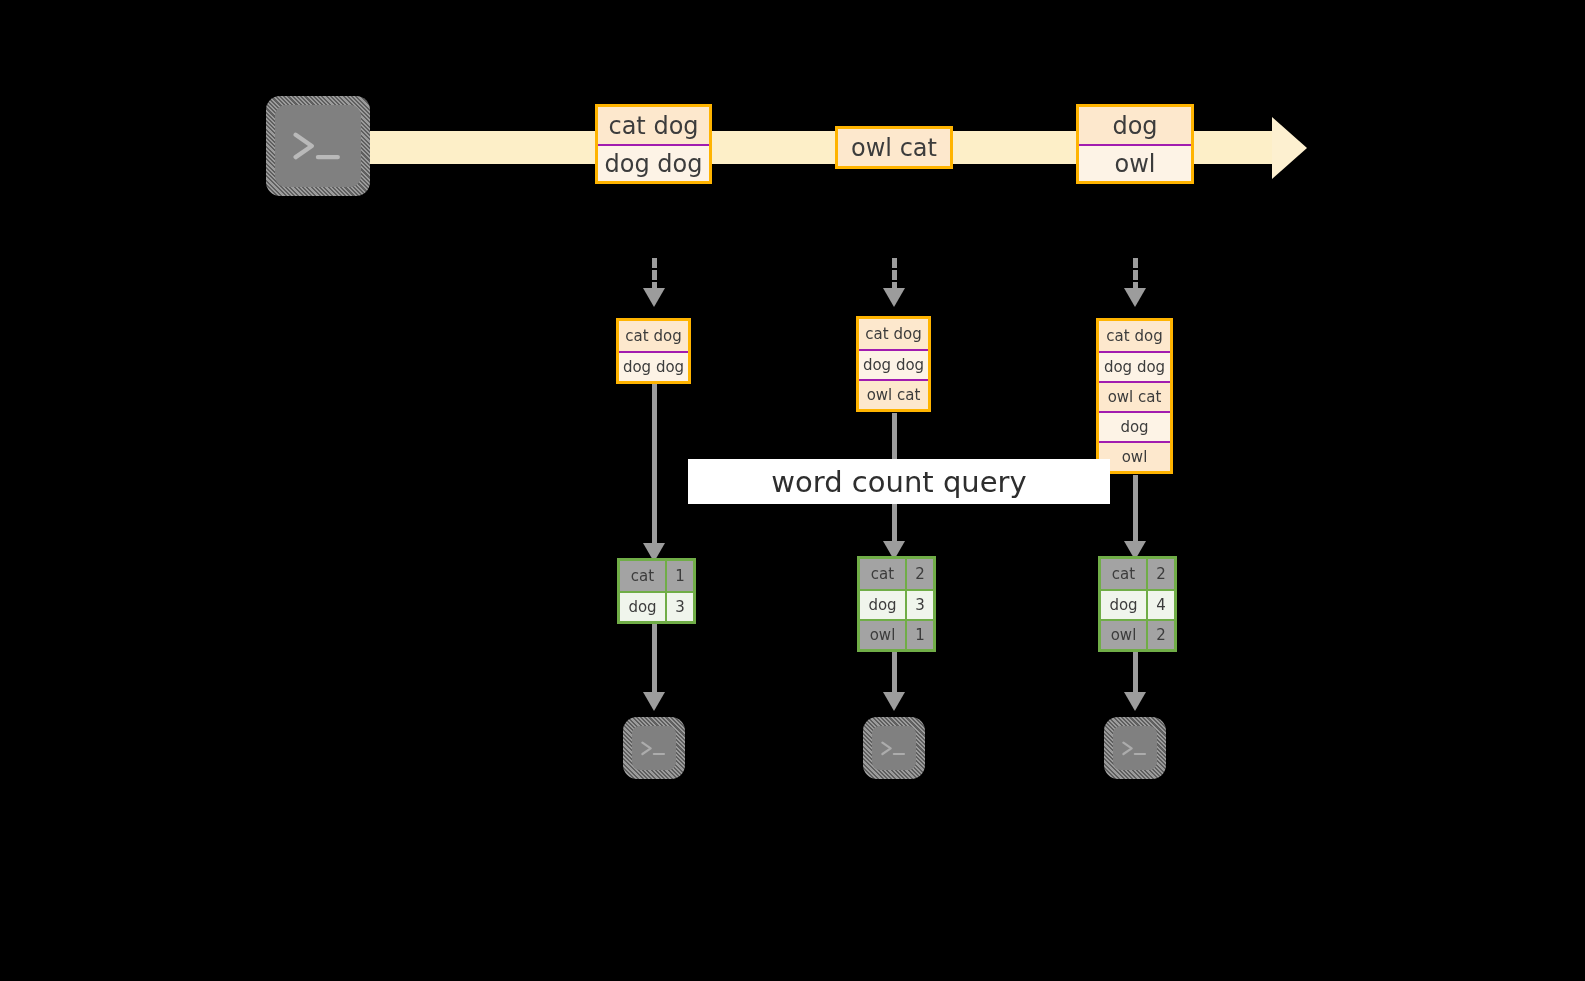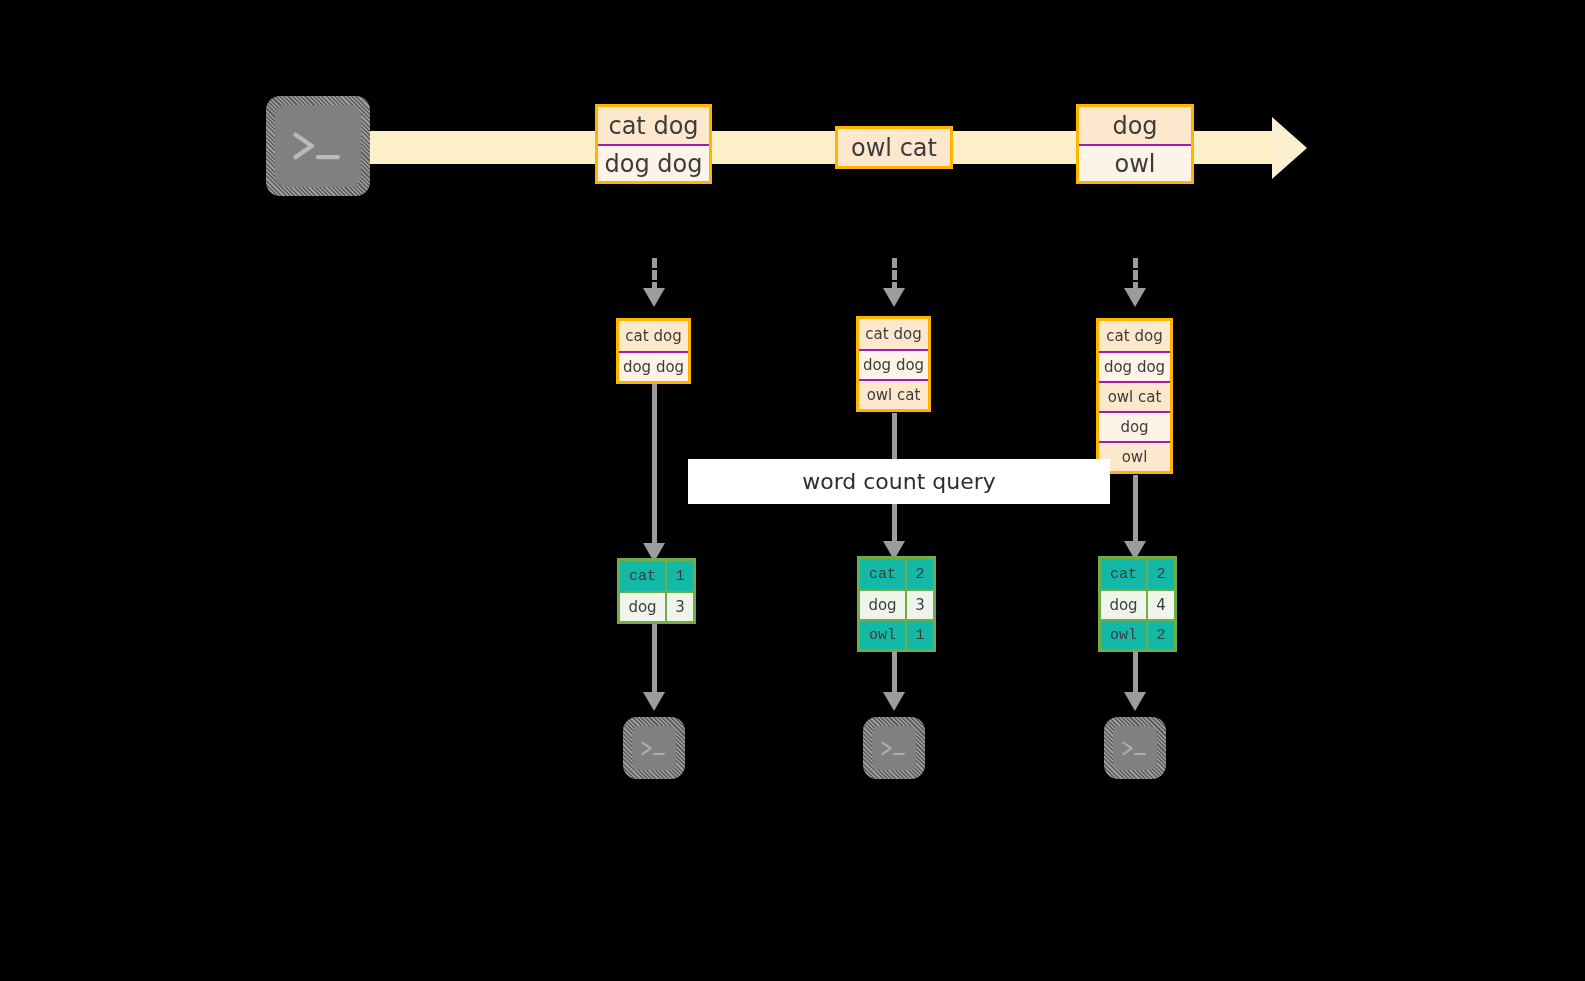--- a/index.html
+++ b/index.html
@@ -119,21 +119,21 @@
   .gbox .gcell {
     box-sizing: border-box;
     display: flex;
     align-items: center;
     justify-content: center;
     font-size: 15px;
     color: #3c3c3c;
   }
   .gbox .gword { width: 45px; }
   .gbox .gcount { width: 28px; border-left: 2px solid #70AD47; }
-  .gbox .grow.dk .gcell { background: #14b8a6; font-family: Liberation Mono, monospace; }
+  .gbox .grow.dk .gcell { background: #a3a3a3; }
   .gbox .grow.lt .gcell { background: #F0F5EC; }
 
   
   .conn {
     position: absolute;
     width: 5px;
     background: #9c9c9c;
     z-index: 2;
   }
   .conn-dash {
@@ -159,21 +159,21 @@
     top: 459px;
     width: 422px;
     height: 45px;
     background: #FFFFFF;
     display: flex;
     align-items: center;
     justify-content: center;
     z-index: 8;
   }
   .qlabel span {
-    font-size: 22px;
+    font-size: 29px;
     color: #2e2e2e;
     white-space: nowrap;
   }
 </style>
 </head>
 <body>
 
 <div id="stage">
 
   <div class="stream-bar"></div>

